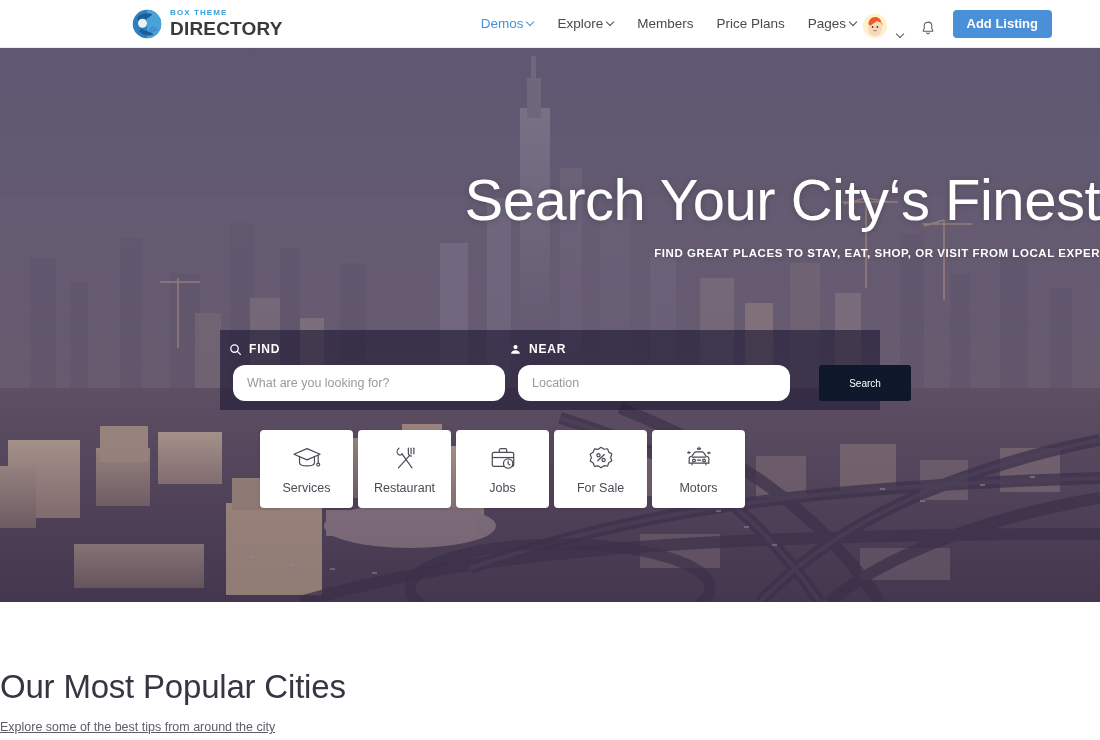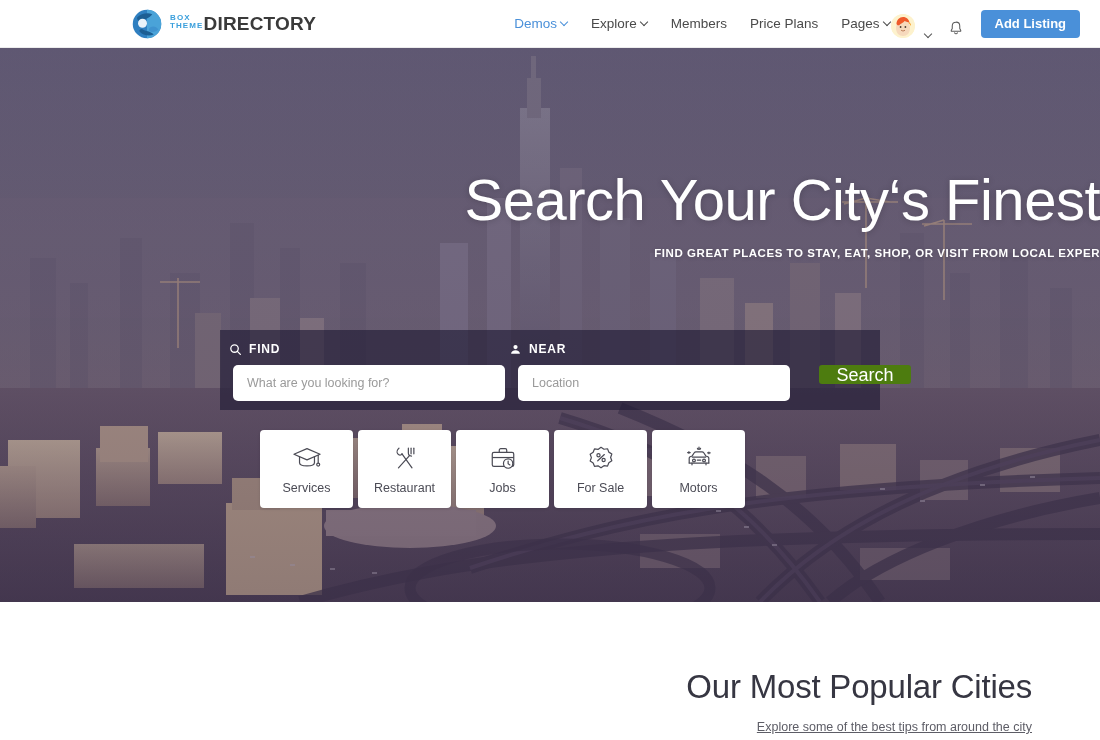--- a/index.html
+++ b/index.html
@@ -26,21 +26,21 @@
   }
 
   .logo-wrap {
     display: flex;
     align-items: center;
     margin-left: 132px;
     gap: 8px;
     cursor: pointer;
   }
   .logo-mark { width: 30px; height: 30px; flex: 0 0 30px; }
-  .logo-text { display: flex; justify-content: center; line-height: 1; }
+  .logo-text { display: flex; flex-direction: column; justify-content: center; line-height: 1; }
   .logo-top {
     font-size: 8px;
     letter-spacing: 1.1px;
     color: #3a9fdc;
     font-weight: bold;
     margin-bottom: 2px;
   }
   .logo-bottom {
     font-size: 19px;
     letter-spacing: 0.2px;
@@ -199,40 +199,40 @@
     position: absolute;
     top: 35px;
     left: 13px;
     display: flex;
     align-items: flex-start;
     gap: 0;
   }
   .field {
     height: 36px;
     border: none;
-    border-radius: 5px;
+    border-radius: 12px;
     background: #fff;
     font-size: 12.5px;
     font-family: "Liberation Sans", sans-serif;
     color: #333;
     padding: 0 14px;
     outline: none;
   }
   .field::placeholder { color: #9a9a9a; }
   .field-find { width: 272px; margin-right: 13px; }
   .field-near { width: 272px; margin-right: 13px; }
 
   .btn-search {
-    height: 19px;
+    height: 36px;
     width: 92px;
-    background: #4d7c0f;
+    background: #0f172a;
     color: #fff;
     border: none;
     border-radius: 3px;
-    font-size: 18px;
+    font-size: 10px;
     font-family: "Liberation Sans", sans-serif;
     cursor: pointer;
     margin-left: 16px;
   }
 
   
   .cats {
     position: absolute;
     top: 382px;
     left: 260px;
@@ -256,21 +256,21 @@
   .cat-icon { width: 30px; height: 28px; display: block; }
   .cat-label { font-size: 12.5px; color: #4b4b55; }
 
   
   .cities {
     width: 1032px;
     height: 138px;
     background: #ffffff;
     display: flex;
     flex-direction: column;
-    align-items: flex-end;
+    align-items: flex-start;
   }
   .cities-title {
     margin-top: 66px;
     font-size: 33px;
     font-weight: normal;
     color: #363642;
     letter-spacing: -0.2px;
   }
   .cities-sub {
     margin-top: 14px;

